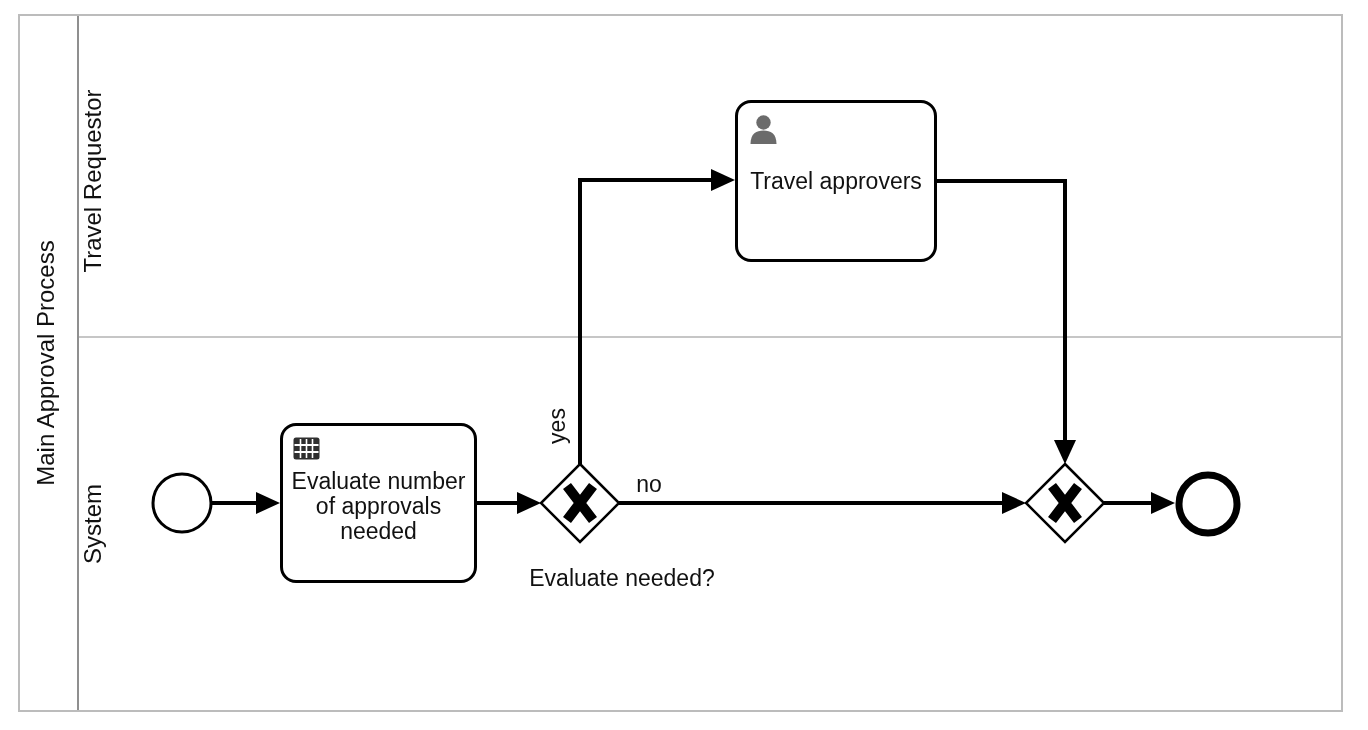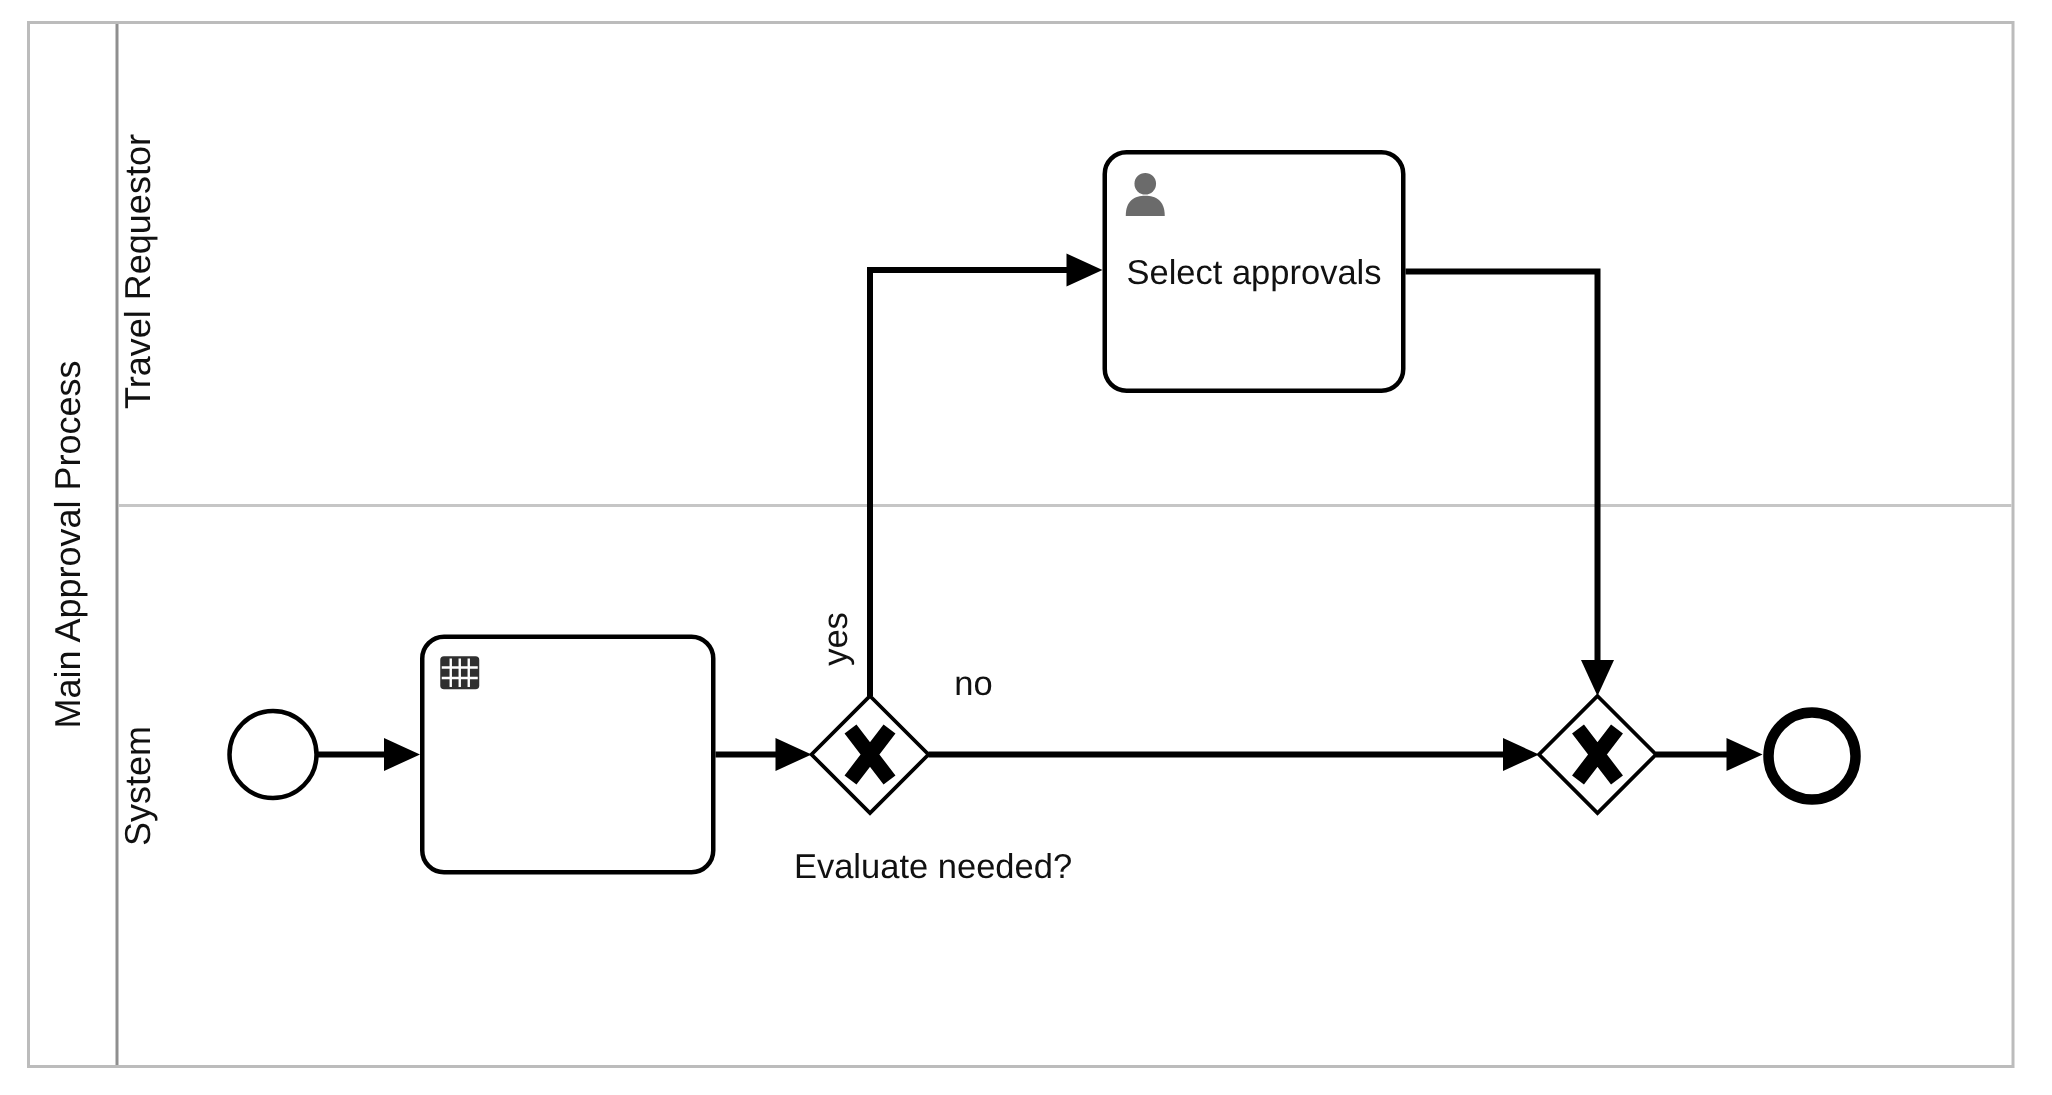--- a/index.html
+++ b/index.html
@@ -142,29 +142,30 @@
   </svg>
 
   <div class="task task-evaluate">
     <span class="task-icon">
       <svg width="27" height="23" viewBox="0 0 27 23" xmlns="http://www.w3.org/2000/svg">
         <rect x="0.5" y="0.5" width="26" height="22" rx="2.5" fill="#2f2f2f"></rect>
         <path d="M1.5 8 H25.5 M1.5 15 H25.5" stroke="#ffffff" stroke-width="1.8"></path>
         <path d="M7.5 2 V21 M13.5 2 V21 M19.5 2 V21" stroke="#ffffff" stroke-width="1.6"></path>
       </svg>
     </span>
+    <div class="task-label">Evaluate number of approvals needed</div>
   </div>
 
   <div class="task task-select">
     <span class="task-icon">
       <svg width="31" height="30" viewBox="0 0 31 30" xmlns="http://www.w3.org/2000/svg">
         <circle cx="15.5" cy="8.5" r="7.2" fill="#6b6b6b"></circle>
         <path d="M2.5 30 C2.5 19.5 8.5 16.5 15.5 16.5 C22.5 16.5 28.5 19.5 28.5 30 Z" fill="#6b6b6b"></path>
       </svg>
     </span>
-    <div class="task-label" style="margin-top:0;">Select approvals</div>
+    <div class="task-label" style="margin-top:0;">Travel approvers</div>
   </div>
 
   <div class="flow-label rot" style="left:557px; top:426px;">yes</div>
-  <div class="flow-label" style="left:649px; top:456px;">no</div>
+  <div class="flow-label" style="left:649px; top:484px;">no</div>
   <div class="flow-label" style="left:622px; top:578px;">Evaluate needed?</div>
 
 </div>
 
 </body></html>

